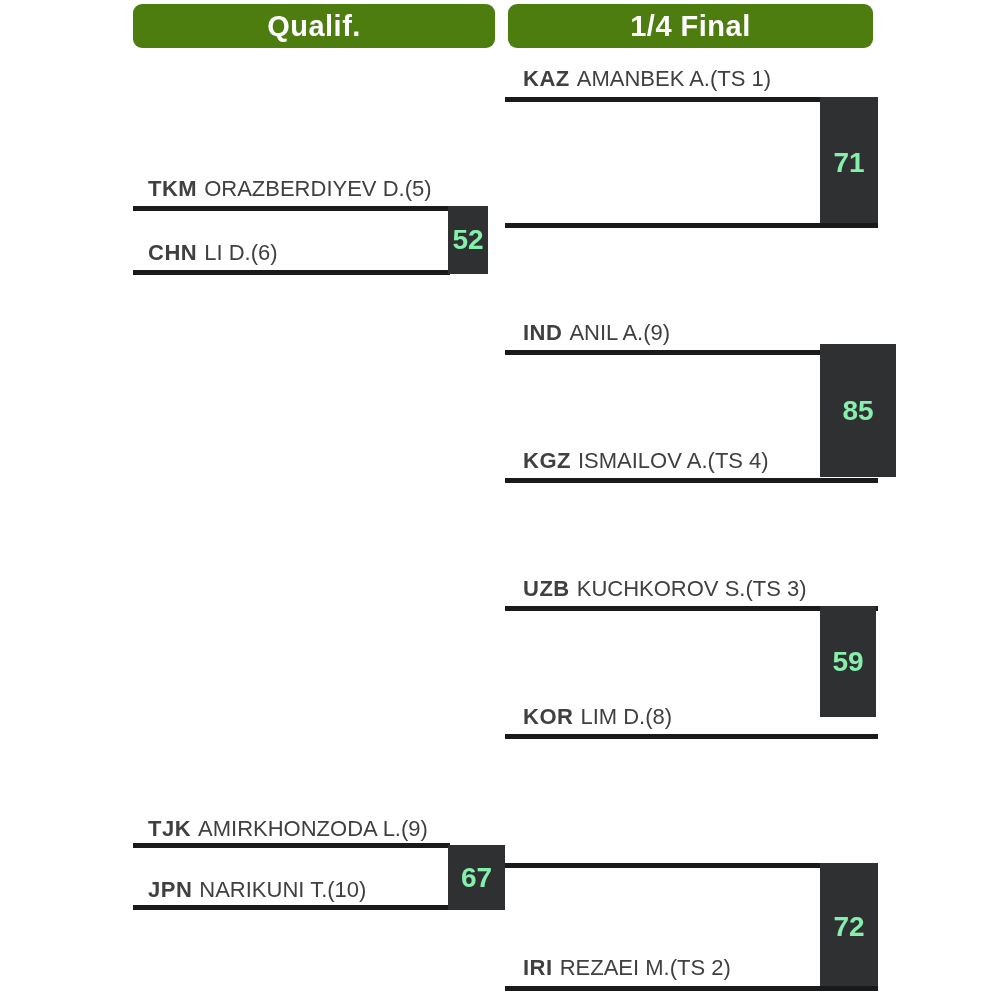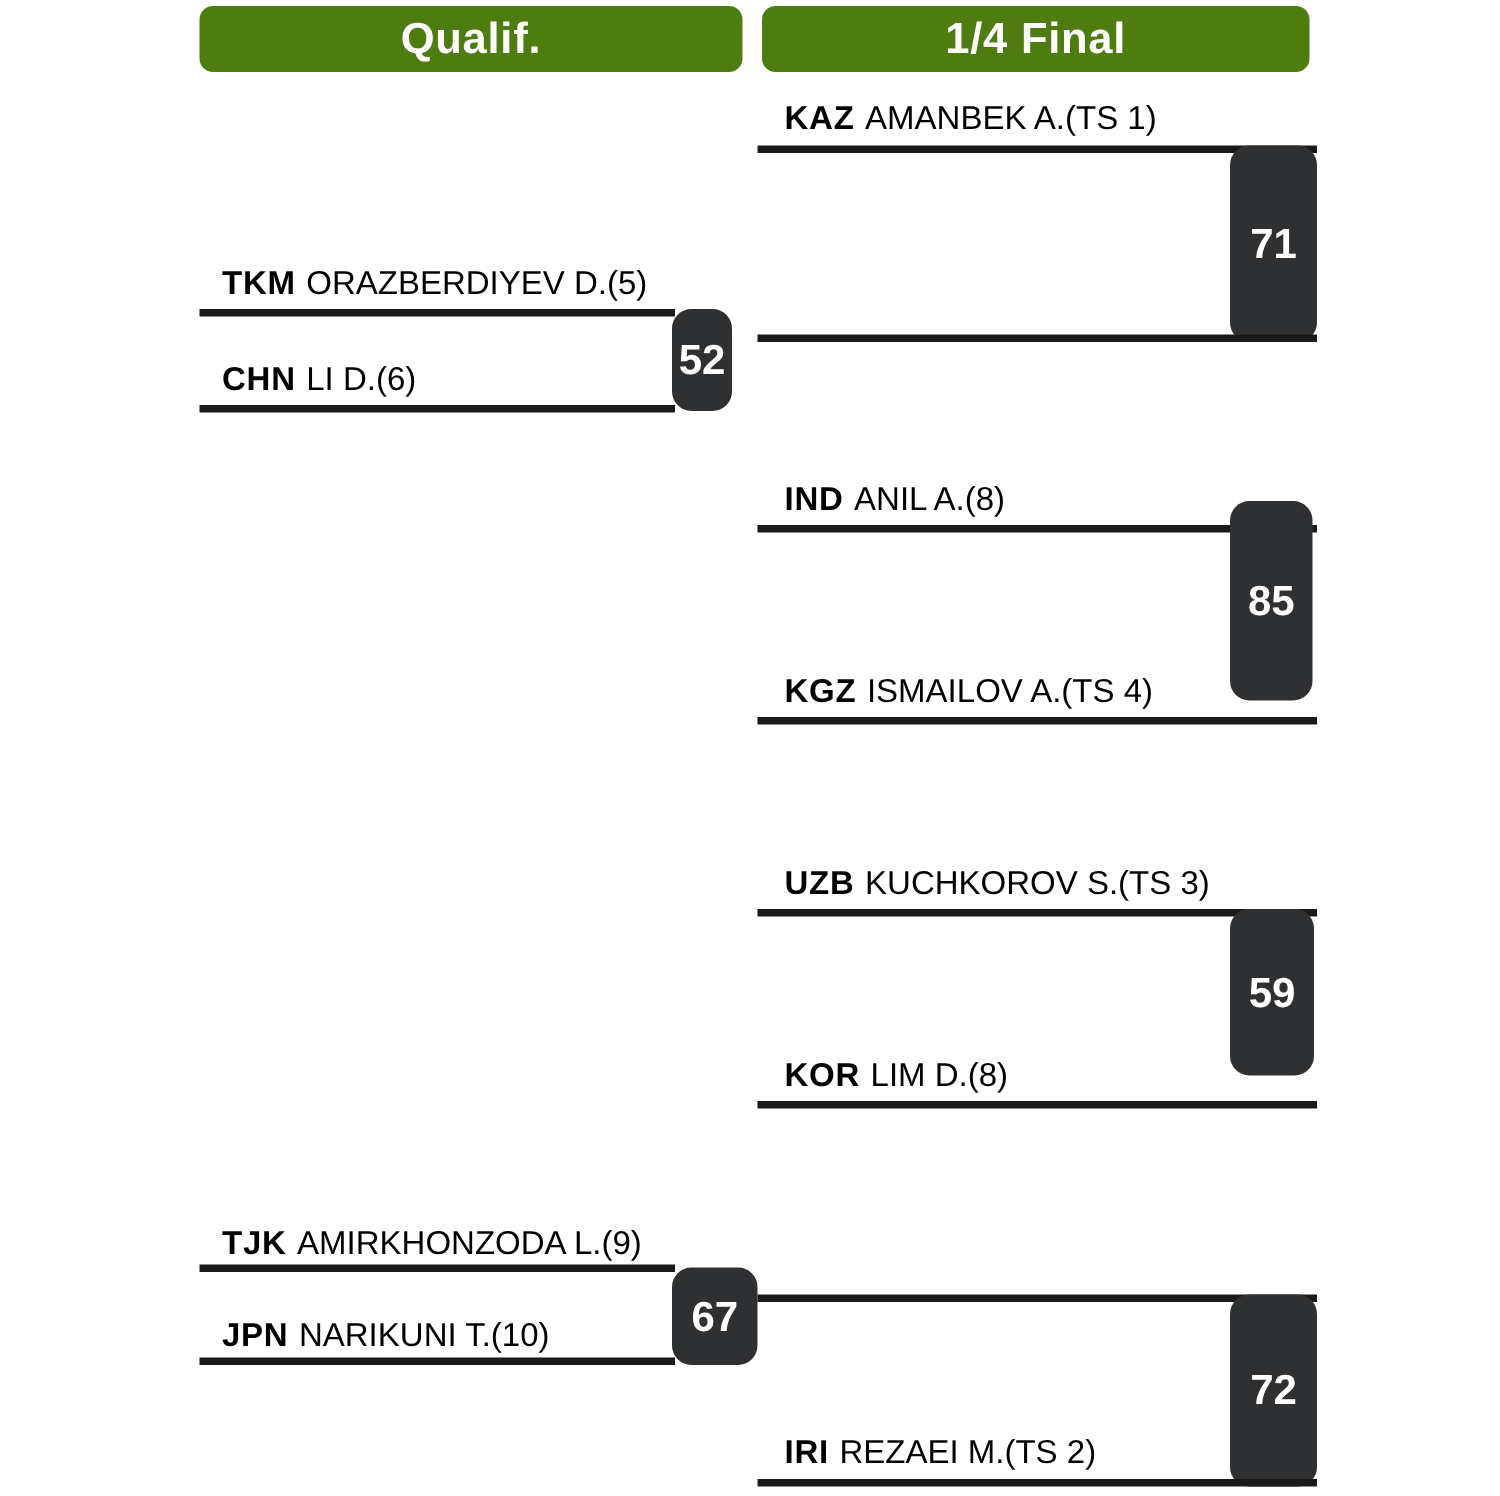--- a/index.html
+++ b/index.html
@@ -29,31 +29,30 @@
     letter-spacing: 0.5px;
   }
   .hline {
     position: absolute;
     height: 5px;
     background: #1a1a1a;
   }
   .score-box {
     position: absolute;
     background: #2f3032;
-    color: #ffffff;
+    color: #86efac;
     font-weight: bold;
     font-size: 28px;
     display: flex;
     align-items: center;
     justify-content: center;
-    border-radius: 13px;
   }
   .player {
     position: absolute;
-    color: #000000;
+    color: #404040;
     font-size: 22px;
     white-space: nowrap;
   }
   .player b {
     margin-right: 7px;
     letter-spacing: 0.5px;
   }
 </style>
 </head>
 <body>
@@ -74,28 +73,28 @@
     <b>TKM</b><span>ORAZBERDIYEV D.(5)</span>
   </div>
   <div class="hline" style="left:133px; top:206px; width:317px;"></div>
   <div class="player" style="left:148px; top:240px;">
     <b>CHN</b><span>LI D.(6)</span>
   </div>
   <div class="hline" style="left:133px; top:270px; width:317px;"></div>
   <div class="score-box" style="left:448px; top:206px; width:40px; height:68px;">52</div>
 
   <div class="player" style="left:523px; top:320px;">
-    <b>IND</b><span>ANIL A.(8)</span>
+    <b>IND</b><span>ANIL A.(9)</span>
   </div>
   <div class="hline" style="left:505px; top:350px; width:373px;"></div>
   <div class="player" style="left:523px; top:448px;">
     <b>KGZ</b><span>ISMAILOV A.(TS 4)</span>
   </div>
   <div class="hline" style="left:505px; top:478px; width:373px;"></div>
-  <div class="score-box" style="left:820px; top:334px; width:55px; height:133px;">85</div>
+  <div class="score-box" style="left:820px; top:344px; width:76px; height:133px;">85</div>
 
   <div class="player" style="left:523px; top:576px;">
     <b>UZB</b><span>KUCHKOROV S.(TS 3)</span>
   </div>
   <div class="hline" style="left:505px; top:606px; width:373px;"></div>
   <div class="player" style="left:523px; top:704px;">
     <b>KOR</b><span>LIM D.(8)</span>
   </div>
   <div class="hline" style="left:505px; top:734px; width:373px;"></div>
   <div class="score-box" style="left:820px; top:606px; width:56px; height:111px;">59</div>

